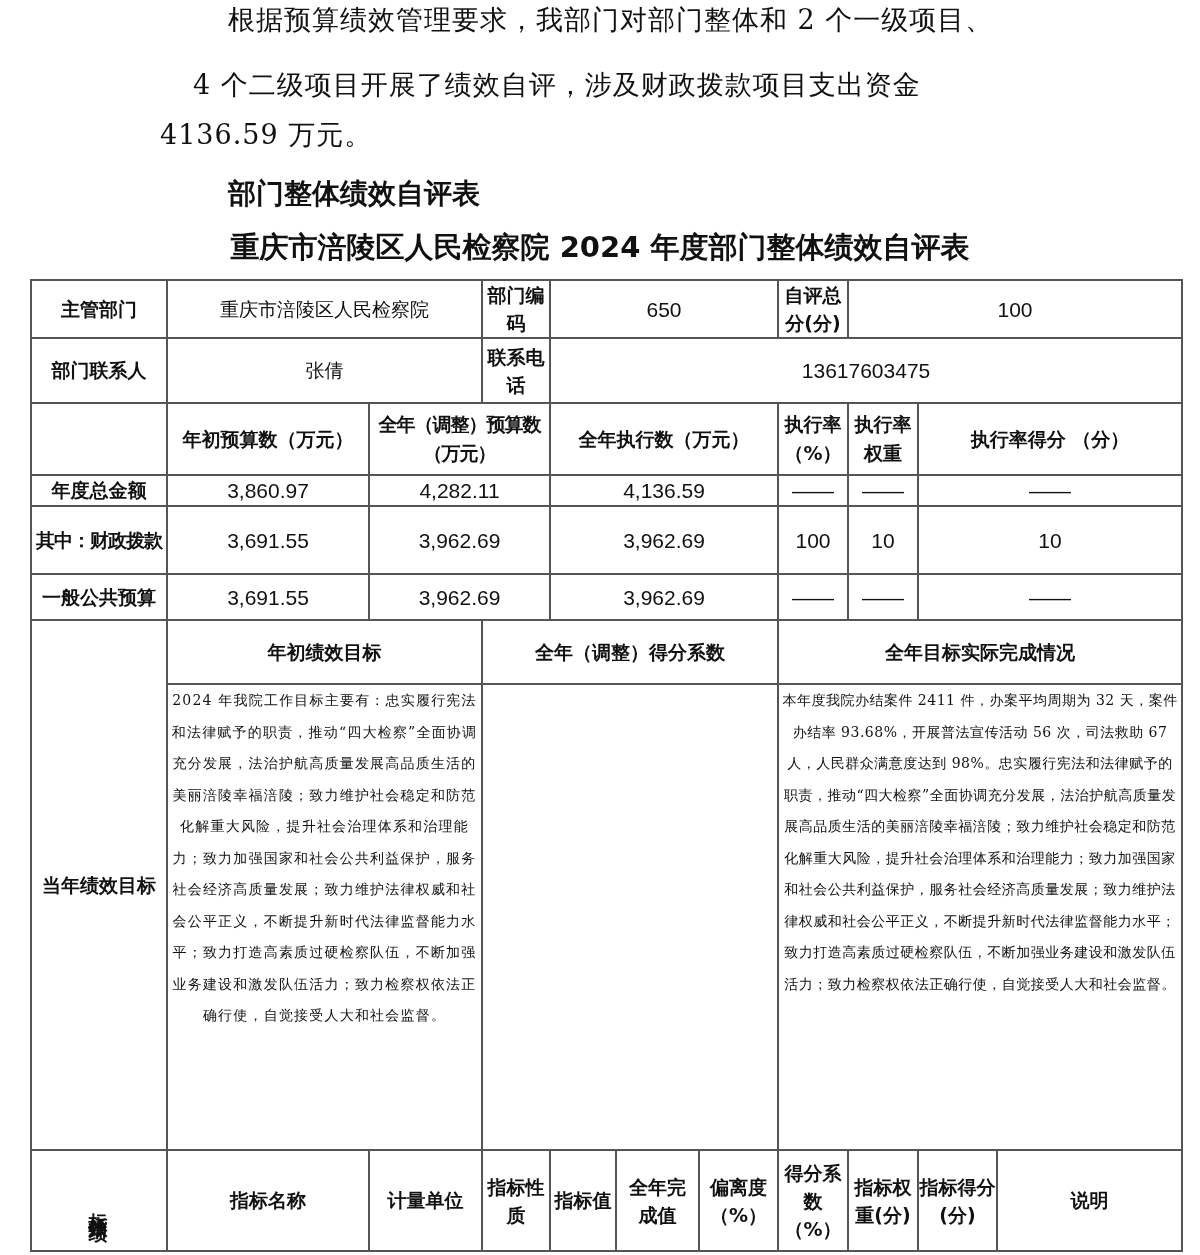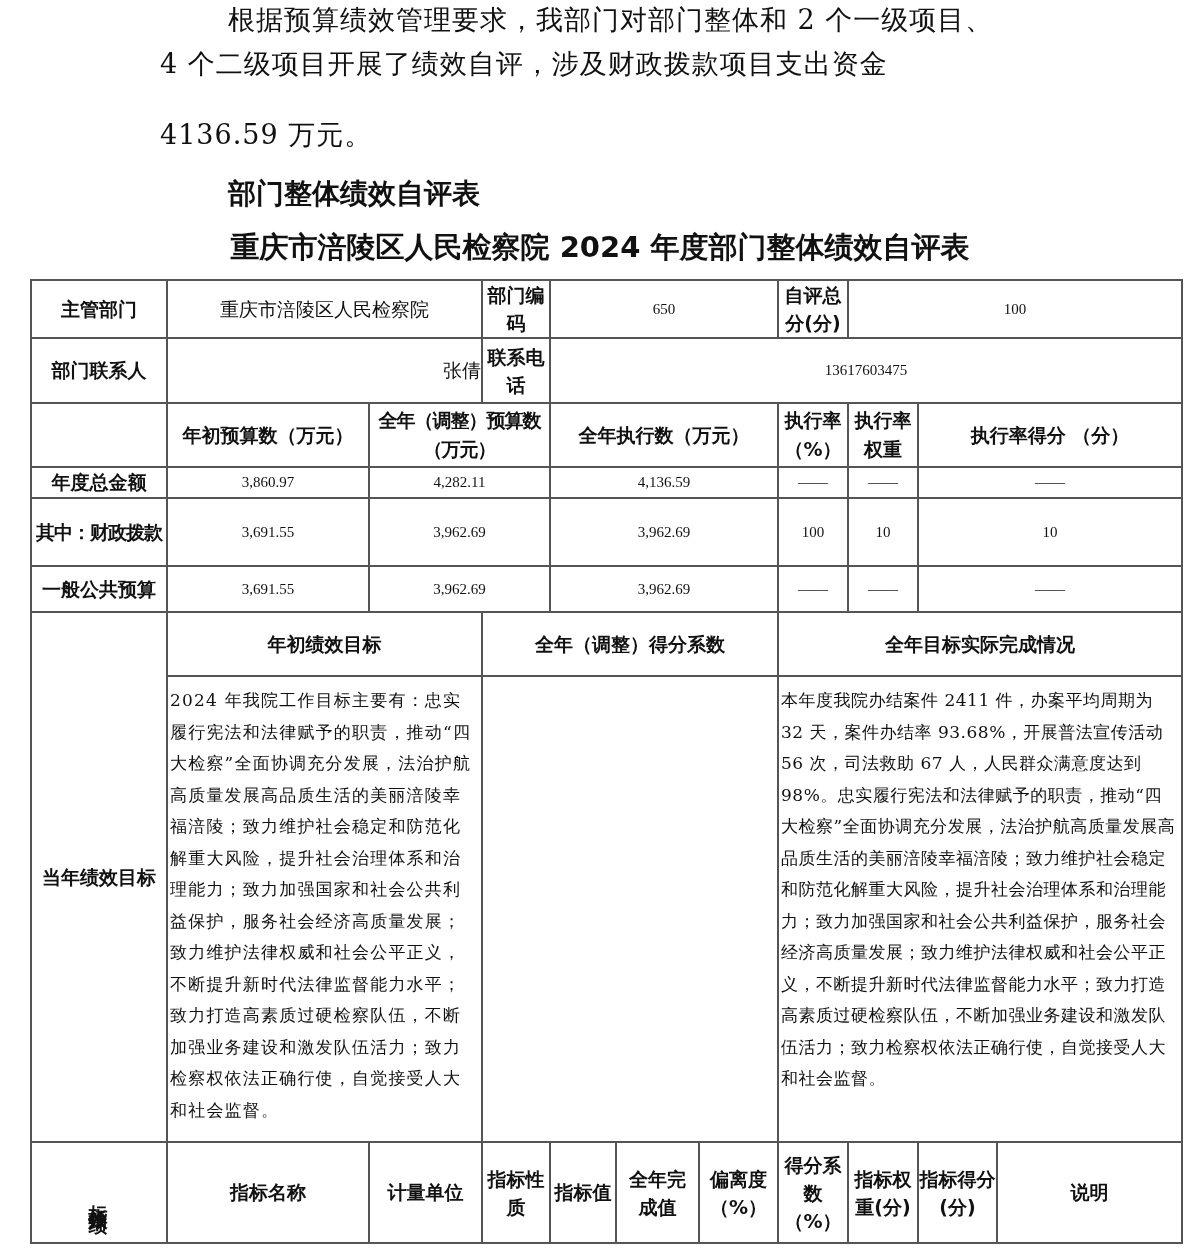--- a/index.html
+++ b/index.html
@@ -5,29 +5,29 @@
   html, body { margin:0; padding:0; background:#ffffff; }
   body { width:1200px; height:1255px; position:relative; overflow:hidden; color:#111; }
   .serif { font-family: "DejaVu Serif", "Liberation Serif", serif; }
   .intro { position:absolute; left:160px; font-size:27px; line-height:30px; letter-spacing:1px; font-family:"DejaVu Serif","Liberation Serif",serif; white-space:nowrap; }
   .h1 { position:absolute; left:228px; top:175px; font-size:28px; font-weight:bold; font-family:"DejaVu Sans","Liberation Sans",sans-serif; }
   .h2 { position:absolute; left:0; width:1200px; top:228px; text-align:center; font-size:29px; font-weight:bold; font-family:"DejaVu Sans","Liberation Sans",sans-serif; }
   .tbl { position:absolute; left:30px; top:279px; width:1151px; }
   table { border-collapse:collapse; table-layout:fixed; width:1151px; }
   td { border:2px solid #555; padding:0; text-align:center; vertical-align:middle; font-size:19px; line-height:29px; overflow:hidden; }
   .lbl { font-family:"DejaVu Sans","Liberation Sans",sans-serif; font-weight:bold; font-size:19px; }
-  .val { font-family:Liberation Serif, serif; font-size:15px; }
-  .para { text-align:left; vertical-align:top; font-family:"DejaVu Serif","Liberation Serif",serif; font-size:17px; line-height:31.5px; padding:8px 2px 0 2px; letter-spacing:0.5px; }
+  .val { font-family:Liberation Sans, sans-serif; font-size:21px; }
+  .para { text-align:center; vertical-align:top; font-family:"DejaVu Serif","Liberation Serif",serif; font-size:14px; line-height:31.5px; padding:0 2px 0 2px; letter-spacing:0.5px; }
   .vert { writing-mode: vertical-rl; text-orientation: upright; letter-spacing:-3px; line-height:20px; }
 </style>
 </head>
 <body>
 
 <div class="intro" style="left:228px; top:5px;">根据预算绩效管理要求，我部门对部门整体和 2 个一级项目、</div>
-<div class="intro" style="top:49px;">4 个二级项目开展了绩效自评，涉及财政拨款项目支出资金</div>
+<div class="intro" style="top:70px;margin-left:33px;">4 个二级项目开展了绩效自评，涉及财政拨款项目支出资金</div>
 <div class="intro" style="top:120px;">4136.59 万元。</div>
 
 <div class="h1">部门整体绩效自评表</div>
 <div class="h2">重庆市涪陵区人民检察院 2024 年度部门整体绩效自评表</div>
 
 <div class="tbl">
 <table>
   <colgroup>
     <col style="width:136px">
         <col style="width:202px">
@@ -48,26 +48,26 @@
     <td class="lbl">主管部门</td>
     <td class="serif" colspan="3" style="font-size:19px;">重庆市涪陵区人民检察院</td>
     <td class="lbl" style="line-height:28px;">部门编码</td>
     <td class="val" colspan="3">650</td>
     <td class="lbl" style="line-height:28px;">自评总分(分)</td>
     <td class="val" colspan="3">100</td>
   </tr>
 
   <tr style="height:65px">
     <td class="lbl">部门联系人</td>
-    <td class="serif" colspan="3" style="font-size:19px;text-align:right;">张倩</td>
+    <td class="serif" colspan="3" style="font-size:19px;">张倩</td>
     <td class="lbl" style="line-height:28px;">联系电话</td>
     <td class="val" colspan="7">13617603475</td>
   </tr>
 
-  <tr style="height:64px">
+  <tr style="height:72px">
     <td></td>
     <td class="lbl">年初预算数（万元）</td>
     <td class="lbl" colspan="3" style="letter-spacing:-1px;">全年（调整）预算数（万元）</td>
     <td class="lbl" colspan="3">全年执行数（万元）</td>
     <td class="lbl">执行率（%）</td>
     <td class="lbl">执行率权重</td>
     <td class="lbl" colspan="2">执行率得分 （分）</td>
   </tr>
 
   <tr style="height:28px">

